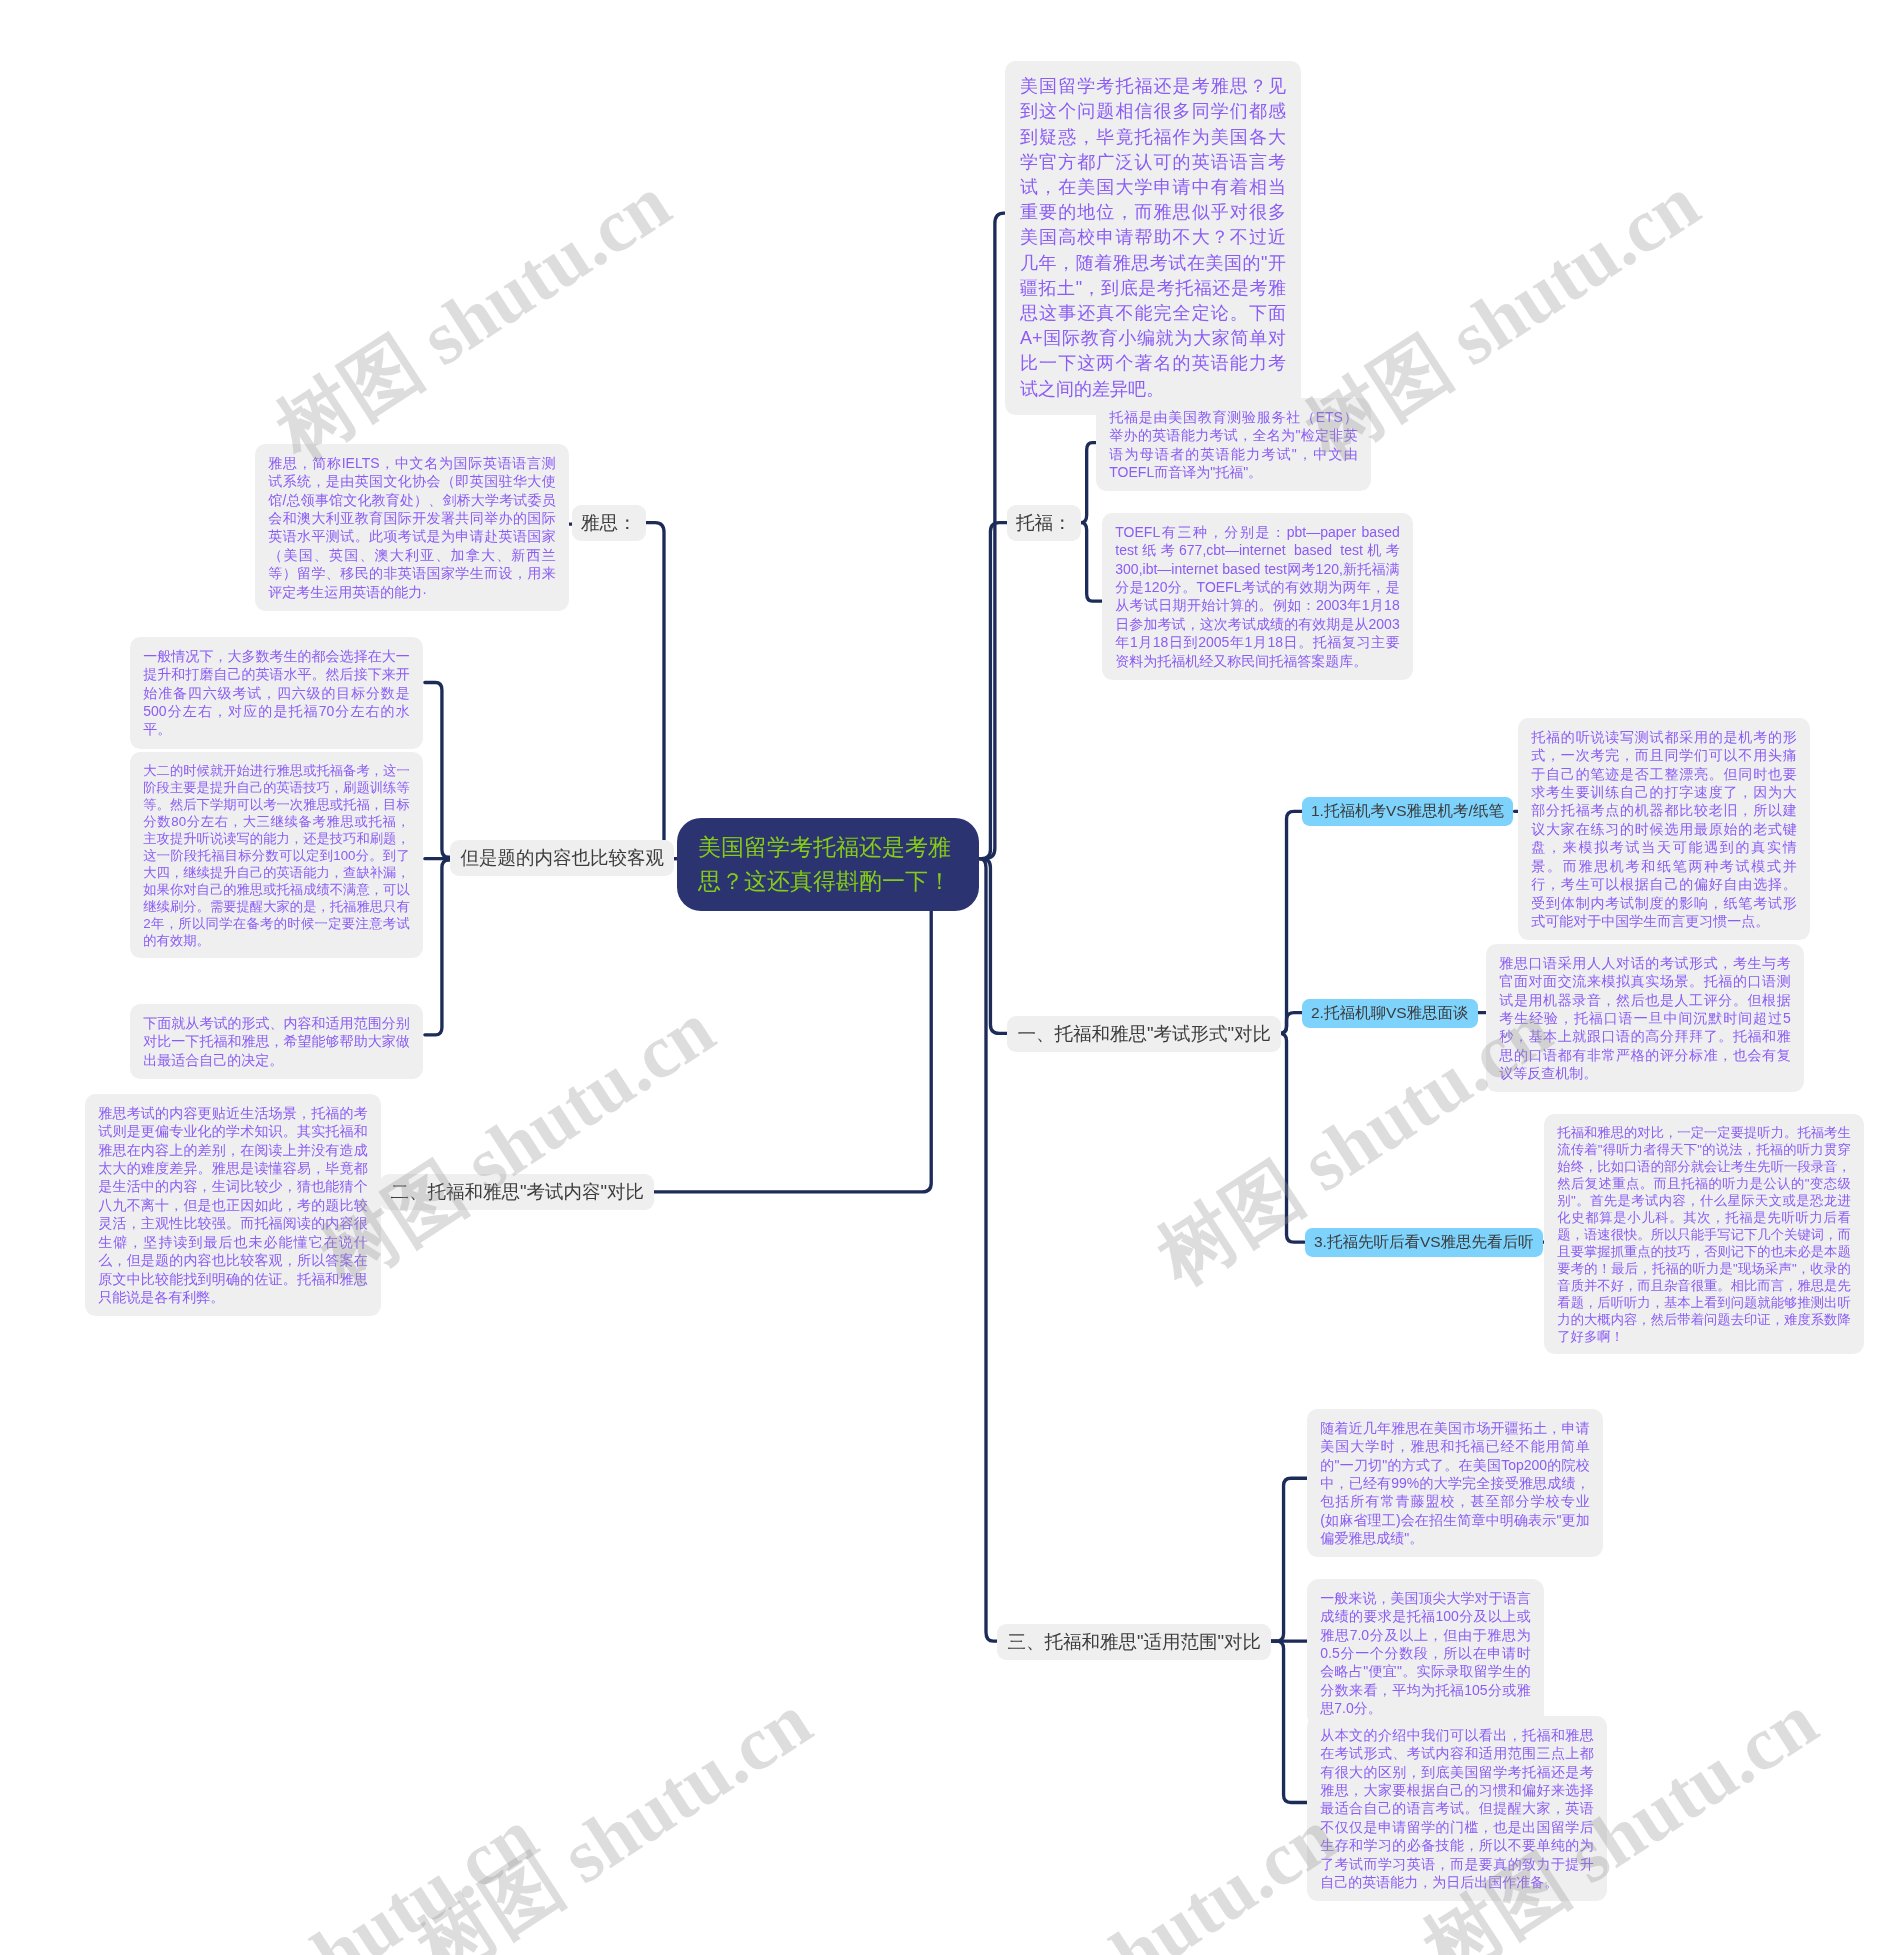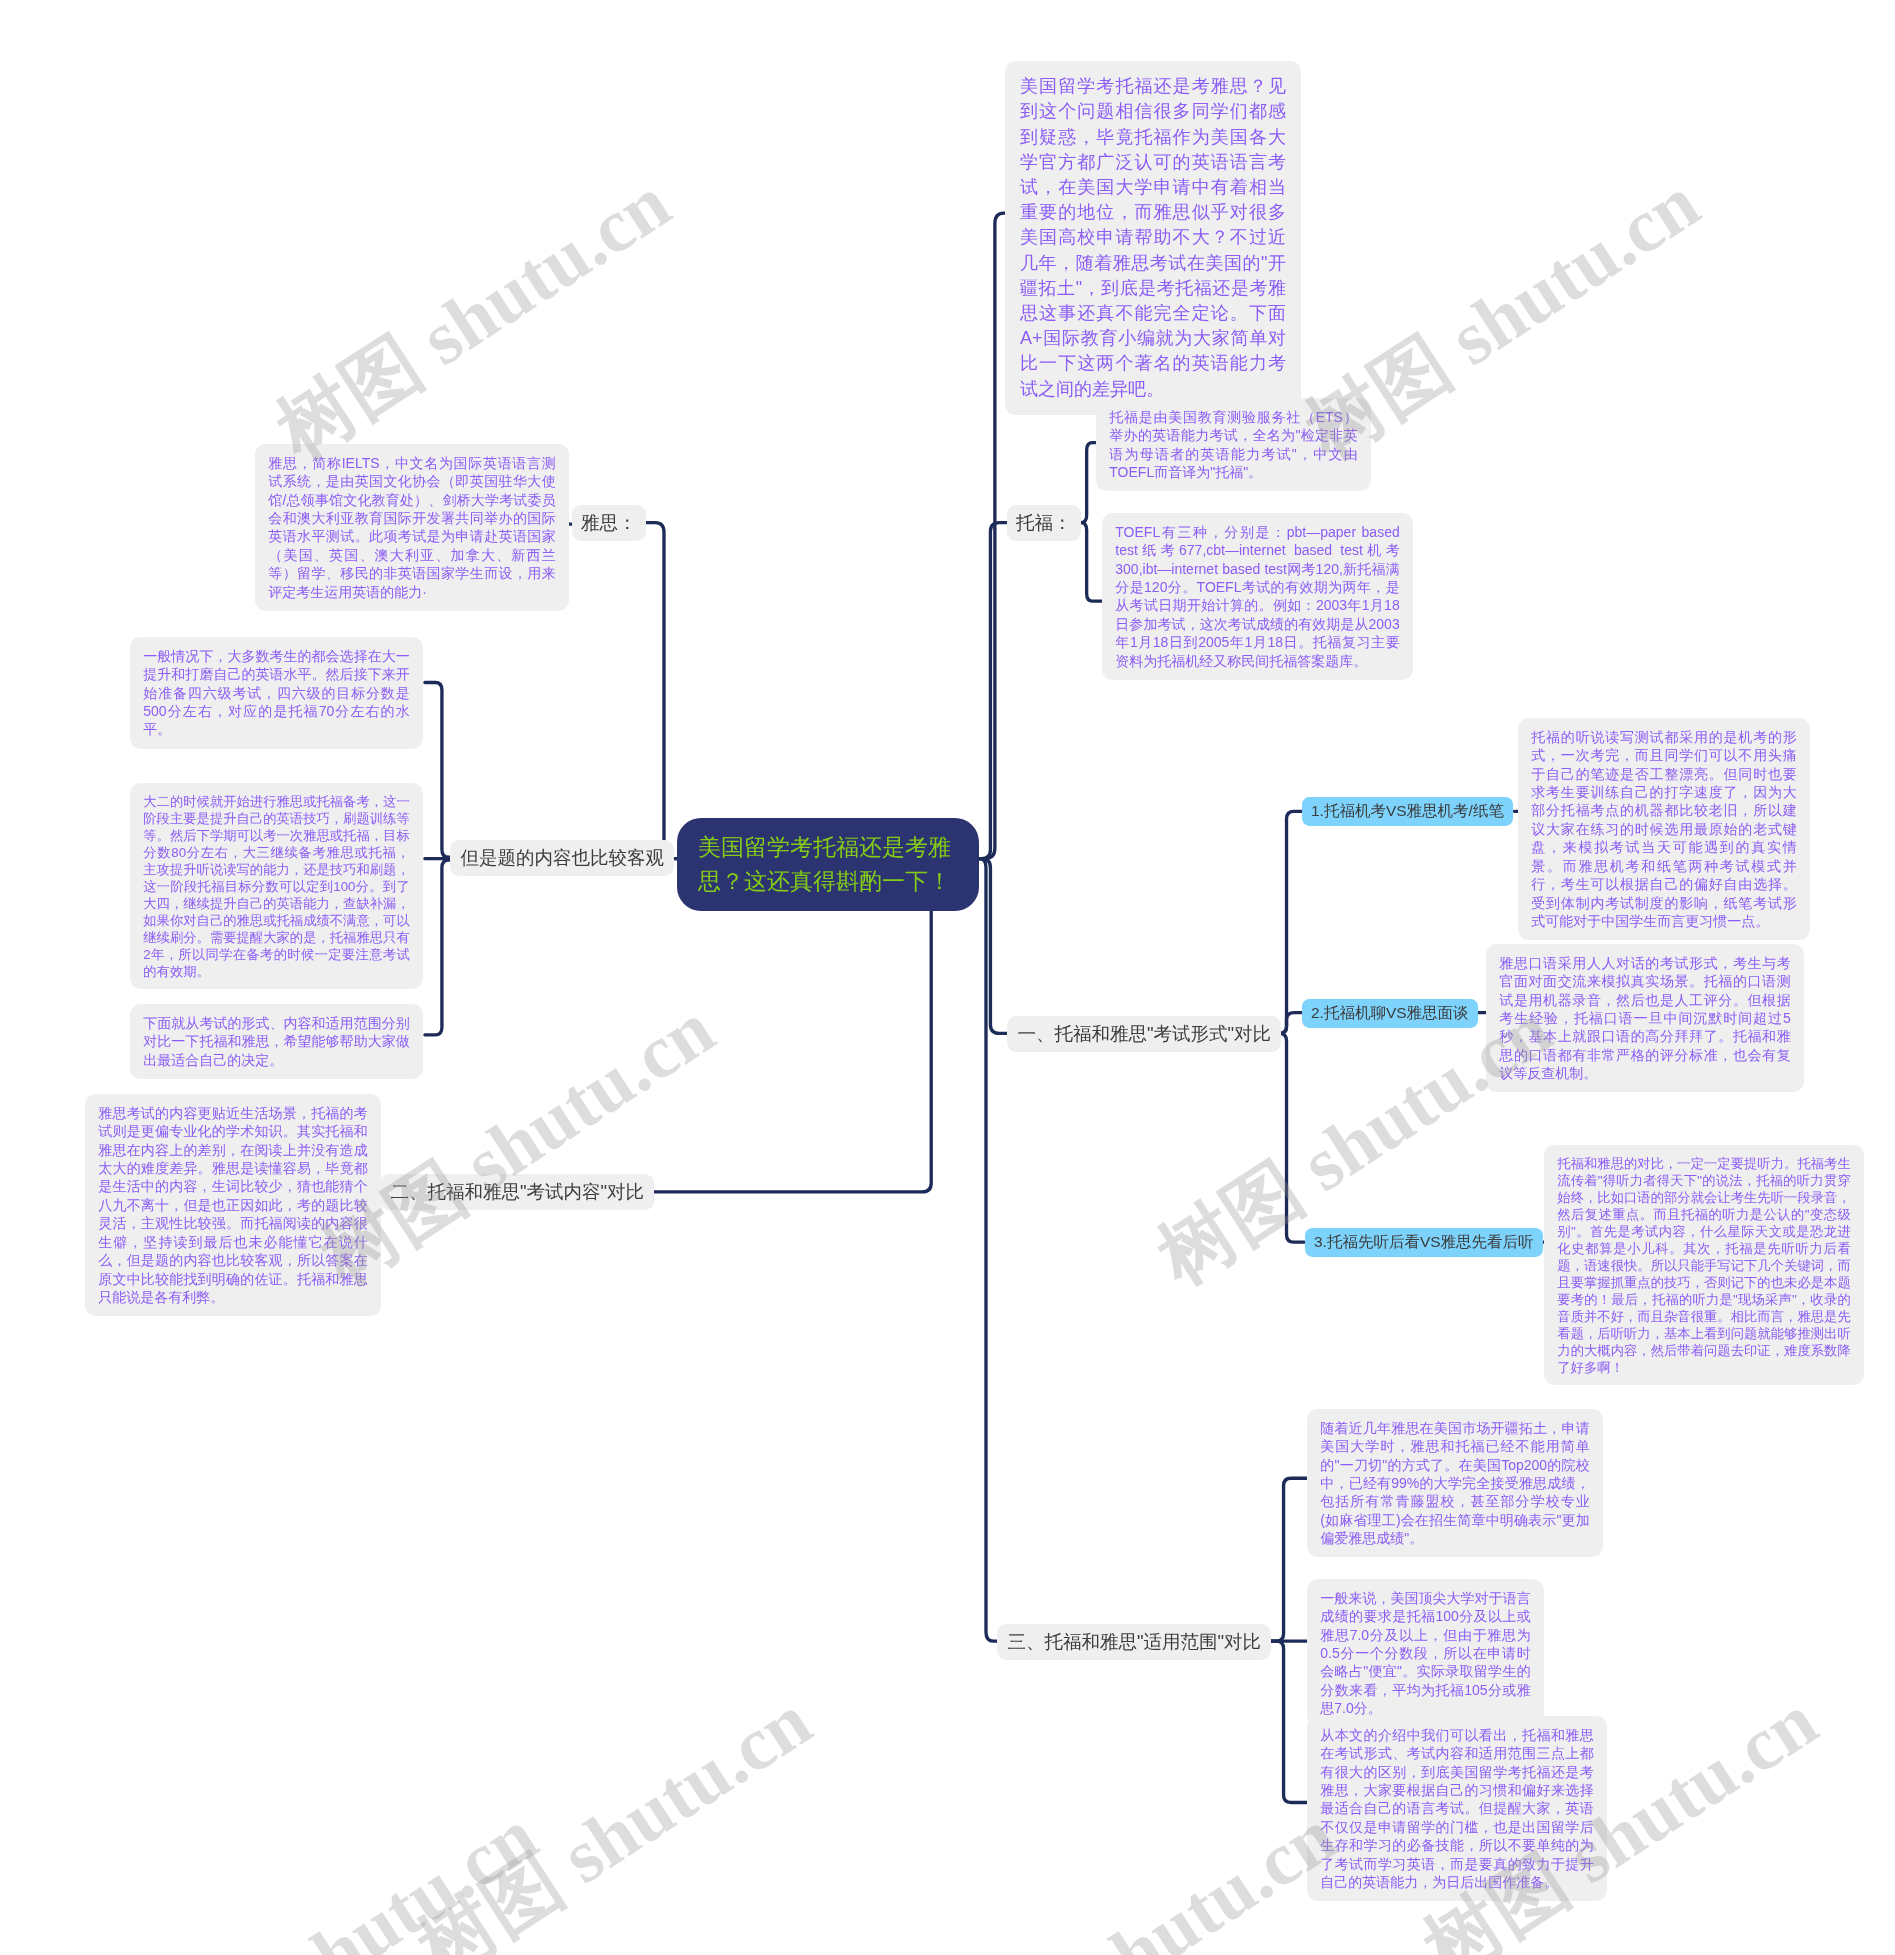--- a/index.html
+++ b/index.html
@@ -15,21 +15,21 @@
     pointer-events:none;user-select:none;
   }
   svg.links{position:absolute;left:0;top:0;z-index:1;}
   svg.links path{stroke:#1c2b57;stroke-width:4.5;fill:none;stroke-linecap:round;}
   .node{
     position:absolute;z-index:2;background:#efefef;border-radius:10.4px;
     color:#8b5cf6;font-size:14px;line-height:1.32;padding:9.6px 13.3px;
     box-sizing:border-box;text-align:justify;
   }
   .node.big{font-size:18px;line-height:1.40;padding:13.3px 15px;}
-  .node.small{font-size:13.3px;line-height:1.28;margin-top:31px;}
+  .node.small{font-size:13.3px;line-height:1.28;}
   .label-node{
     position:absolute;z-index:2;background:#efefef;border-radius:9px;
     color:#3c3c3c;font-size:18.5px;line-height:1.3;padding:6px 10.4px;
     box-sizing:border-box;white-space:nowrap;
   }
   .label-node.pill{padding:6px 9px;}
   .sub-label{
     position:absolute;z-index:2;background:#7dd3fc;border-radius:7.4px;
     color:#3c3c3c;font-size:15.5px;line-height:1.3;padding:4.4px 9px;
     box-sizing:border-box;white-space:nowrap;

